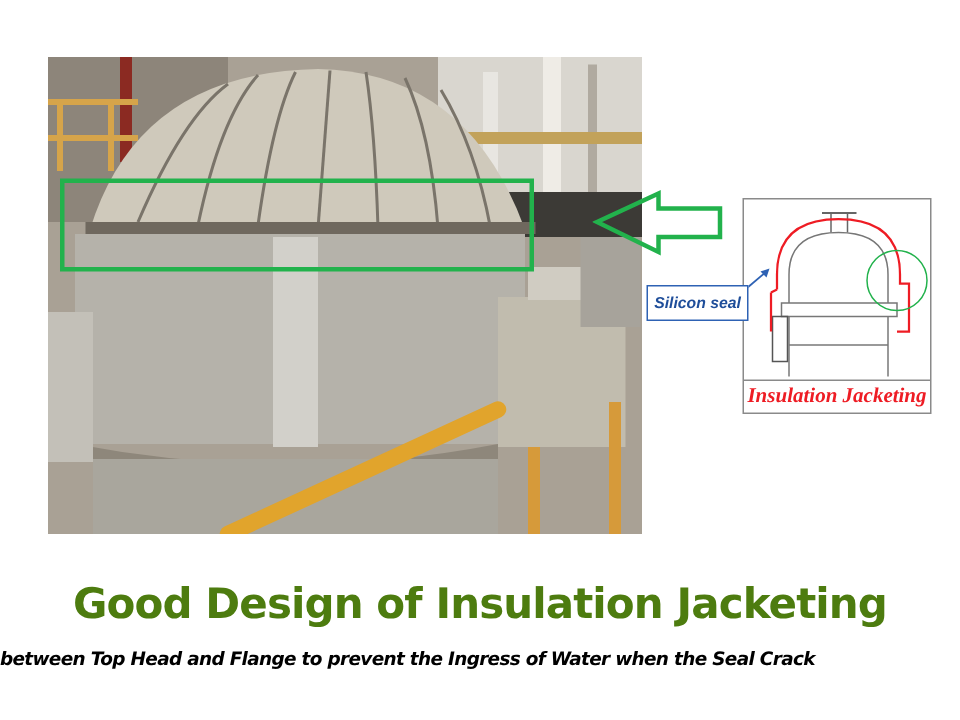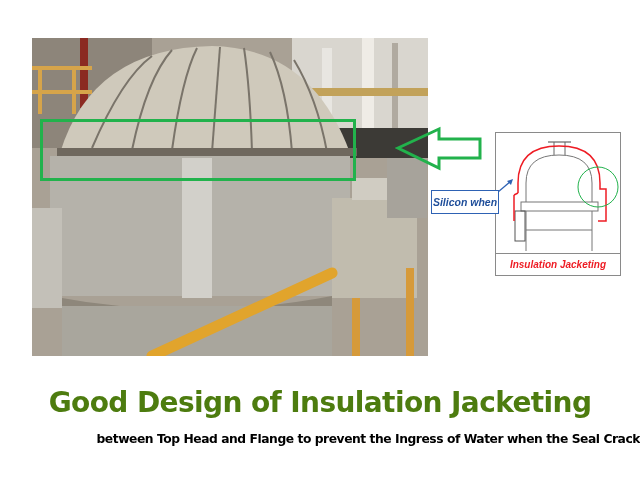--- a/index.html
+++ b/index.html
@@ -3,25 +3,25 @@
   <meta charset="utf-8">
   <style>
     html, body { margin: 0; padding: 0; }
     body { width: 640px; height: 480px; background: #ffffff; position: relative; overflow: hidden; font-family: "DejaVu Sans", sans-serif; }
     .photo { position: absolute; left: 32px; top: 38px; width: 396px; height: 318px; overflow: hidden; background: #b9b4a8; }
     .photo svg { display: block; }
     .highlight-box { position: absolute; left: 40px; top: 119px; width: 316px; height: 62px; border: 3px solid #22b24c; box-sizing: border-box; }
     .arrow { position: absolute; left: 395px; top: 126px; }
     .diagram { position: absolute; left: 495px; top: 132px; width: 126px; height: 144px; border: 1px solid #8a8a8a; box-sizing: border-box; background: #fff; }
     .diagram svg { position: absolute; left: 0; top: 0; }
-    .diagram-label { position: absolute; left: 0; bottom: 0; width: 124px; height: 21px; border-top: 1px solid #8a8a8a; display: flex; align-items: center; justify-content: center; font-style: italic; font-weight: bold; font-size: 10px; color: #ee1c24; font-family: Liberation Sans, sans-serif; }
+    .diagram-label { position: absolute; left: 0; bottom: 0; width: 124px; height: 21px; border-top: 1px solid #8a8a8a; display: flex; align-items: center; justify-content: center; font-style: italic; font-weight: bold; font-size: 14px; color: #ee1c24; font-family: Liberation Serif, serif; }
     .seal-label { position: absolute; left: 431px; top: 190px; width: 68px; height: 24px; border: 1px solid #2e62b4; box-sizing: border-box; background: #fff; display: flex; align-items: center; justify-content: center; color: #1f4e9a; font-style: italic; font-weight: bold; font-size: 10.5px; font-family: "Liberation Sans", sans-serif; }
     .seal-pointer { position: absolute; left: 496px; top: 178px; }
     .title { position: absolute; left: 0; top: 386px; width: 640px; text-align: center; font-family: "DejaVu Sans", sans-serif; font-weight: bold; font-size: 28px; color: #4d7c0f; letter-spacing: -0.6px; }
-    .subtitle { position: absolute; left: 0; top: 432px; width: 640px; text-align: right; font-family: "DejaVu Sans", sans-serif; font-weight: bold; font-size: 12.3px; color: #000; letter-spacing: -0.45px; }
+    .subtitle { position: absolute; left: 0; top: 432px; width: 640px; text-align: left; font-family: "DejaVu Sans", sans-serif; font-weight: bold; font-size: 12.3px; color: #000; letter-spacing: -0.45px; font-style: italic; }
   </style>
 </head>
 <body>
 
 <div class="photo">
   <svg width="396" height="318" viewBox="0 0 396 318">
 
     <rect x="0" y="0" width="396" height="318" fill="#a9a195"></rect>
     <rect x="0" y="0" width="120" height="110" fill="#8d857a"></rect>
     <rect x="260" y="0" width="136" height="120" fill="#d9d6cf"></rect>
@@ -90,16 +90,16 @@
 
     <circle cx="102" cy="54" r="20" fill="none" stroke="#22b24c" stroke-width="1"></circle>
   </svg>
   <div class="diagram-label">Insulation Jacketing</div>
 </div>
 
 <svg class="seal-pointer" width="20" height="16" viewBox="0 0 20 16">
   <line x1="2" y1="14" x2="15" y2="3" stroke="#2e62b4" stroke-width="1.2"></line>
   <polygon points="17,1 11,3 15,7" fill="#2e62b4"></polygon>
 </svg>
-<div class="seal-label">Silicon when</div>
+<div class="seal-label">Silicon seal</div>
 
 <div class="title">Good Design of Insulation Jacketing</div>
 <div class="subtitle">between Top Head and Flange to prevent the Ingress of Water when the Seal Crack</div>
 
 </body></html>

